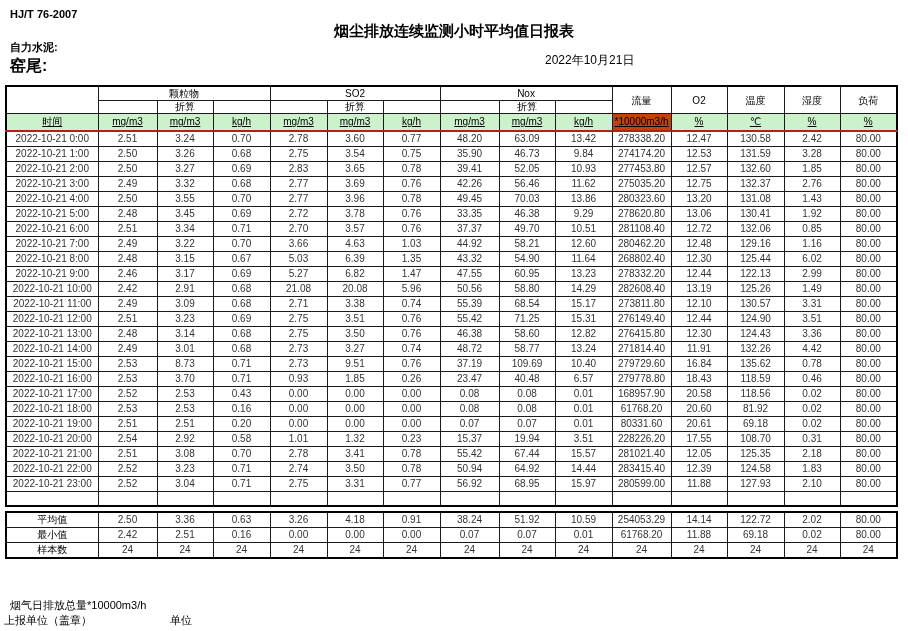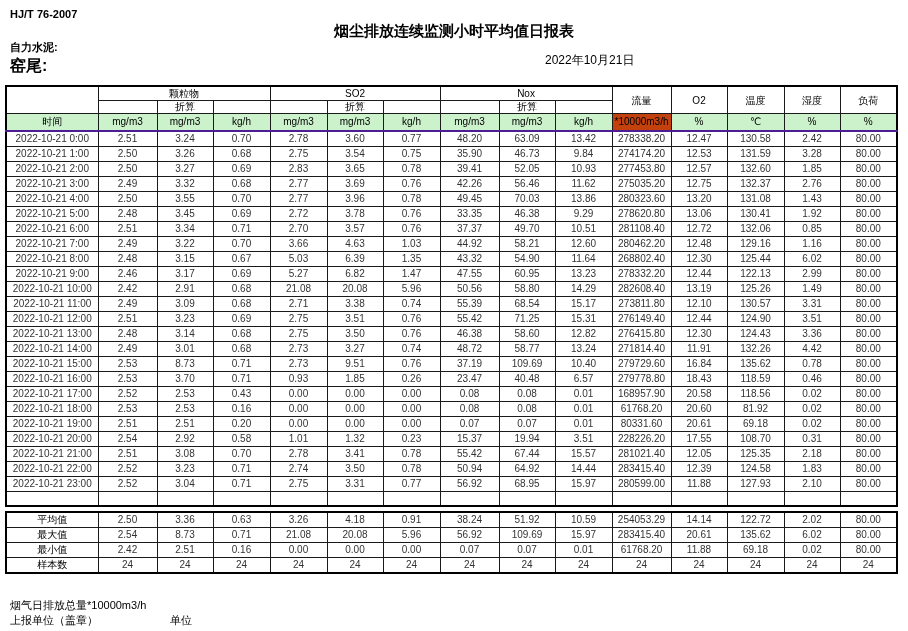--- a/index.html
+++ b/index.html
@@ -18,27 +18,27 @@
     border-collapse:collapse;table-layout:fixed;width:891px;
     font-size:10px;color:#333;
   }
   table.rpt td{
     border:1px solid #1a1a1a;text-align:center;padding:0;height:14px;line-height:14px;
     overflow:hidden;white-space:nowrap;
   }
   table.rpt{border:2px solid #000;}
   tr.h1 td{height:13px;line-height:13px;color:#000;}
   tr.h2 td{height:12px;line-height:12px;color:#000;}
-  tr.h3 td{height:16px;line-height:16px;color:#000;border-bottom:2px solid #4c1d95;}
+  tr.h3 td{height:16px;line-height:16px;color:#000;border-bottom:2px solid #b91c1c;text-decoration:underline;}
   tr.blank-row td{height:13px;line-height:13px;}
   #sumtable{margin-top:4px;}
   #sumtable td.label{color:#000;}
   #sumtable td.total-label{text-align:left;padding-left:2px;color:#000;}
   #footer-line1{left:10px;top:598px;font-size:11px;}
-  #footer-line2{left:10px;top:613px;font-size:11px;}
+  #footer-line2{left:4px;top:613px;font-size:11px;}
   #footer-unit{left:170px;top:613px;font-size:11px;}
 </style>
 </head>
 <body>
 
 <div class="abs" id="hdr-standard">HJ/T  76-2007</div>
 <div class="abs" id="hdr-title">烟尘排放连续监测小时平均值日报表</div>
 <div class="abs" id="hdr-company">自力水泥:</div>
 <div class="abs" id="hdr-kiln">窑尾:</div>
 <div class="abs" id="hdr-date">2022年10月21日</div>
@@ -564,37 +564,20 @@
           <td>38.24</td>
           <td>51.92</td>
           <td>10.59</td>
           <td>254053.29</td>
           <td>14.14</td>
           <td>122.72</td>
           <td>2.02</td>
           <td>80.00</td>
         </tr>
         <tr>
-          <td class="label">最大值</td>
-          <td>2.54</td>
-          <td>8.73</td>
-          <td>0.71</td>
-          <td>21.08</td>
-          <td>20.08</td>
-          <td>5.96</td>
-          <td>56.92</td>
-          <td>109.69</td>
-          <td>15.97</td>
-          <td>283415.40</td>
-          <td>20.61</td>
-          <td>135.62</td>
-          <td>6.02</td>
-          <td>80.00</td>
-        </tr>
-        <tr>
           <td class="label">最小值</td>
           <td>2.42</td>
           <td>2.51</td>
           <td>0.16</td>
           <td>0.00</td>
           <td>0.00</td>
           <td>0.00</td>
           <td>0.07</td>
           <td>0.07</td>
           <td>0.01</td>

